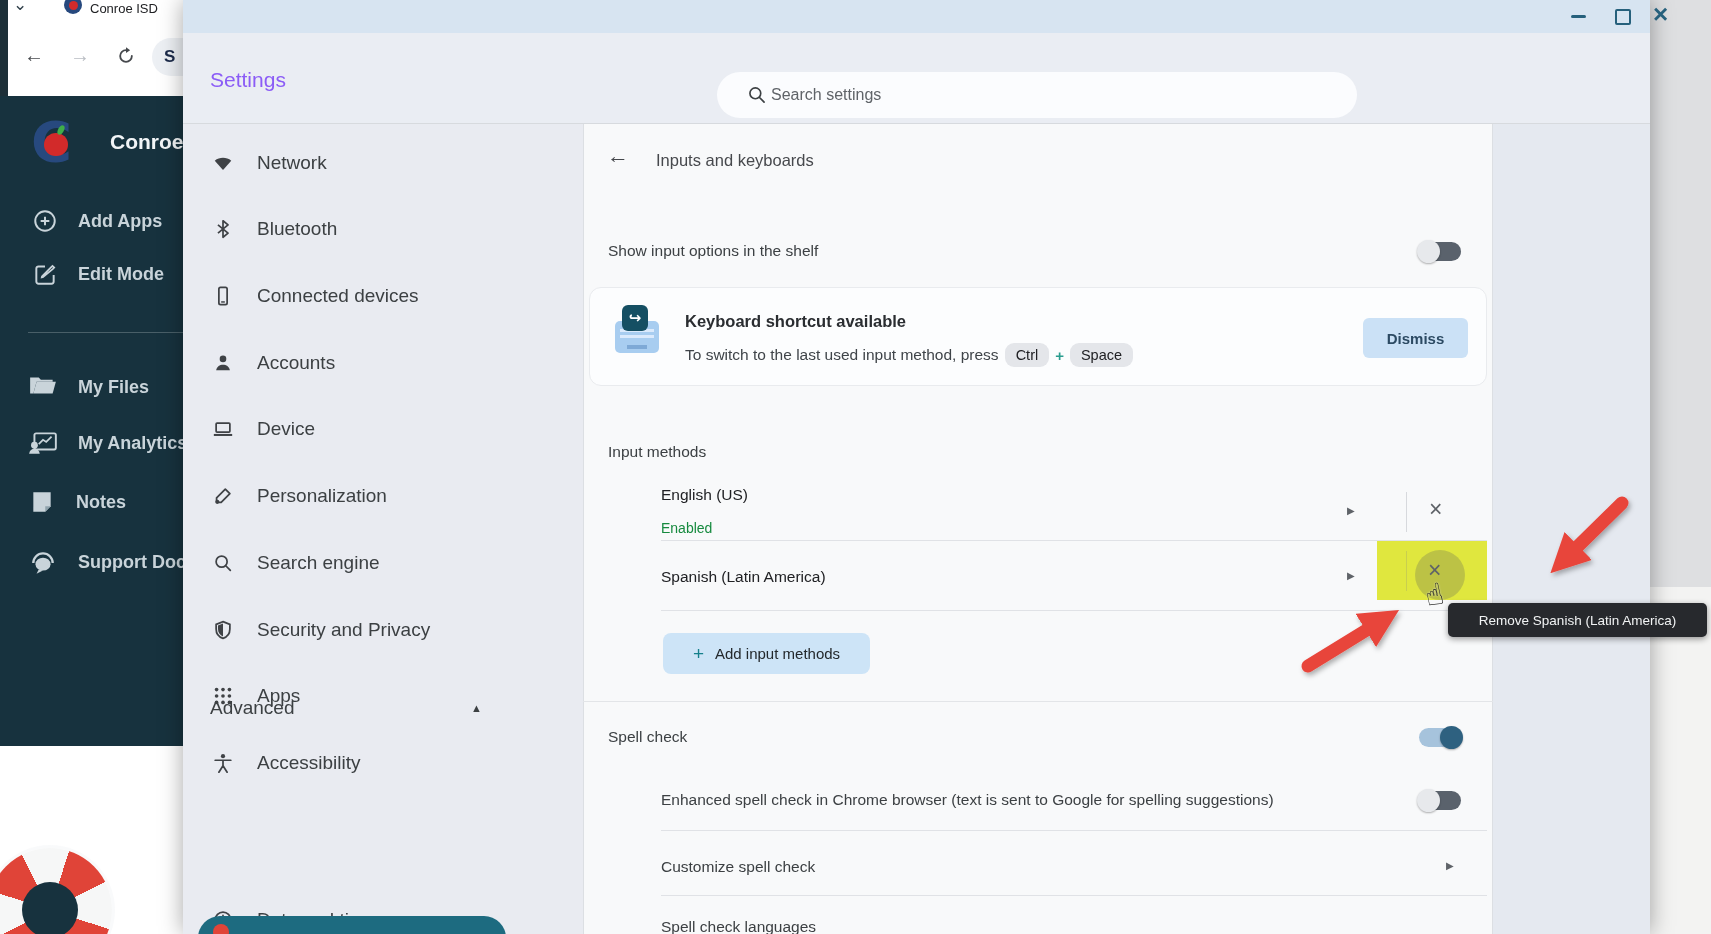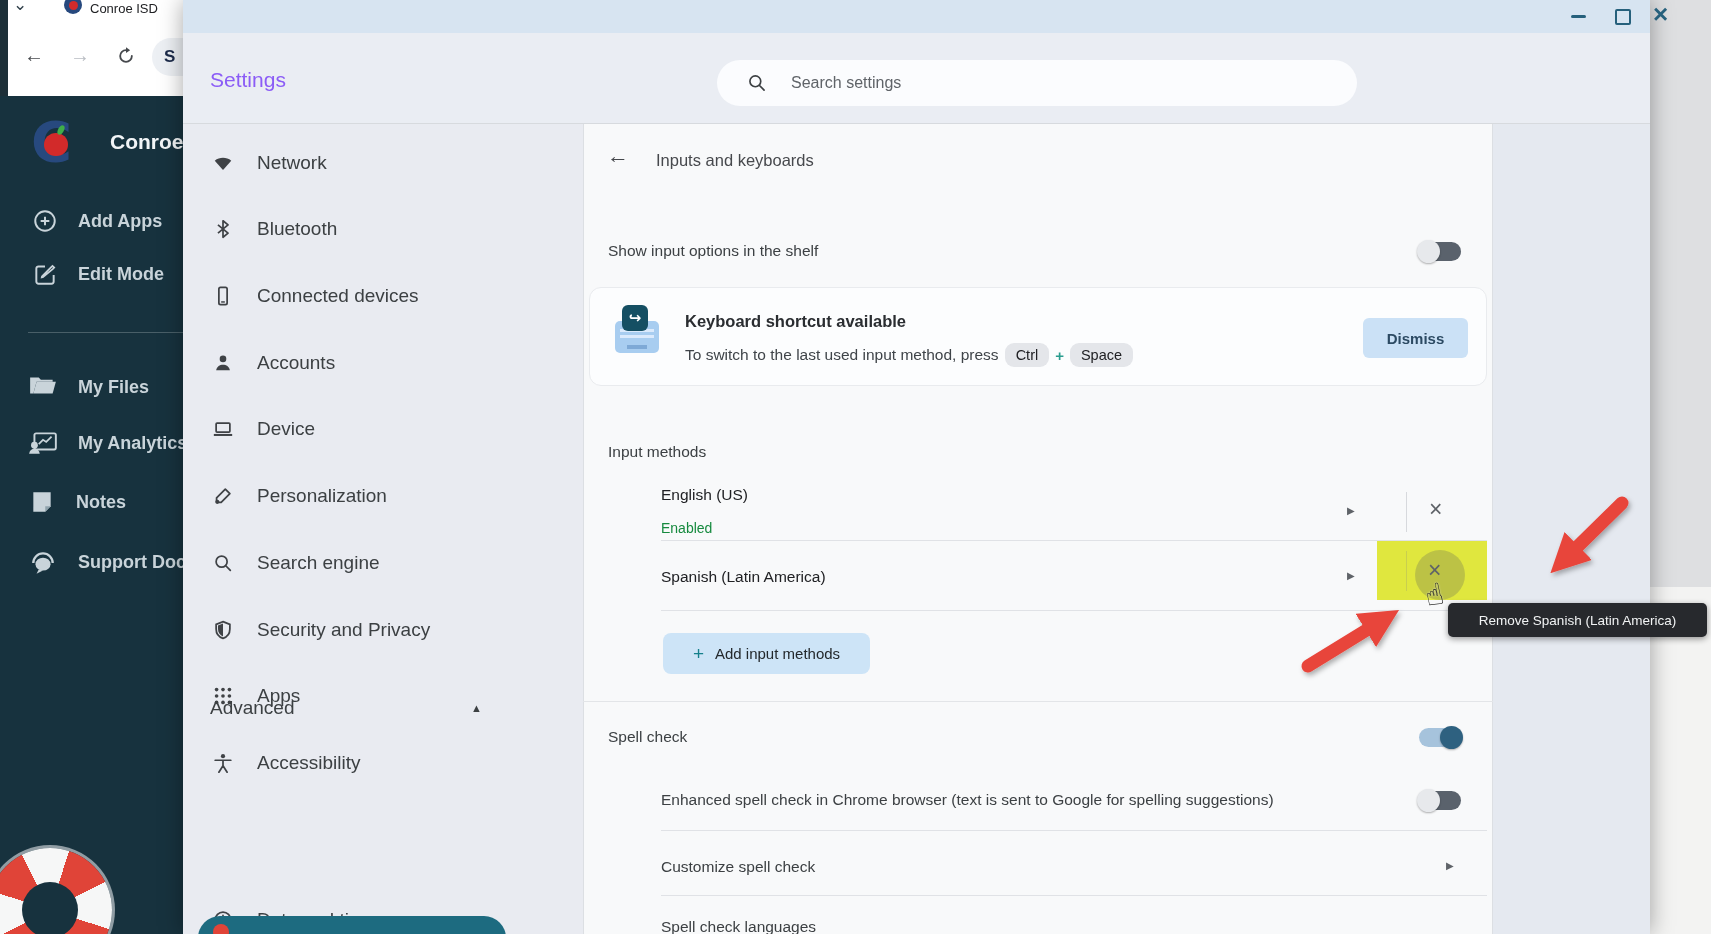--- a/index.html
+++ b/index.html
@@ -14,21 +14,21 @@
   .edge-strip{left:0;top:0;width:8px;height:96px;background:#1d2f38;}
   .tab-chevron{left:13px;top:-6px;font-size:17px;color:#33424c;}
   .tab-favicon{left:64px;top:-4px;width:18px;height:18px;border-radius:50%;background:#27497e;}
   .tab-favicon .apple{position:absolute;left:5px;top:5px;width:9px;height:9px;border-radius:50%;background:#d32b2b;}
   .tab-title{left:90px;top:1px;font-size:13px;color:#202124;white-space:nowrap;}
   .nav-btn{font-size:20px;color:#46494d;}
   .nav-btn.fwd{color:#b9bdc3;}
   .addr-pill{left:152px;top:38px;width:44px;height:38px;border-radius:19px;background:#edf0f4;
              display:flex;align-items:center;padding-left:12px;font-size:17px;font-weight:bold;color:#1c2b4a;}
   
-  .app-sidebar{left:0;top:96px;width:183px;height:838px;background:#17323e;overflow:hidden;}
+  .app-sidebar{left:0;top:96px;width:183px;height:650px;background:#17323e;overflow:hidden;}
   .brand-logo{left:31px;top:21px;width:52px;height:52px;}
   .brand-logo .cmark{position:absolute;left:0;top:-8px;font-size:56px;font-weight:bold;color:#27497e;font-family:"DejaVu Sans",sans-serif;}
   .brand-logo .apple{position:absolute;left:13px;top:16px;width:24px;height:23px;border-radius:50% 50% 48% 48%;background:#d22a2a;}
   .brand-logo .leaf{position:absolute;left:27px;top:8px;width:6px;height:10px;border-radius:60% 40% 60% 40%;background:#3fae49;transform:rotate(20deg);}
   .brand-name{left:110px;top:34px;font-size:21px;font-weight:bold;color:#f2f5f7;white-space:nowrap;}
   .side-item{display:flex;align-items:center;gap:20px;color:#c9d4da;font-weight:bold;}
   .side-item .lbl{font-size:18px;white-space:nowrap;}
   .side-divider{left:28px;top:236px;width:155px;height:1px;background:rgba(255,255,255,.22);}
   
   .preserver{left:-12px;top:848px;width:124px;height:124px;border-radius:50%;z-index:31;
@@ -38,22 +38,22 @@
   .teal-pill{left:198px;top:916px;width:308px;height:22px;border-radius:22px 22px 0 0;background:#1d6b80;z-index:30;}
   .red-dot{left:213px;top:924px;width:16px;height:16px;border-radius:50%;background:#e04438;z-index:31;}
   
   #window{left:183px;top:0;width:1467px;height:934px;background:#f8f9fa;box-shadow:0 0 22px rgba(0,0,0,.35);}
   .win-topbar{left:0;top:0;width:1467px;height:33px;background:#d7e4f1;}
   .win-min{left:1388px;top:15px;width:15px;height:3px;background:#26607c;border-radius:2px;}
   .win-max{left:1432px;top:9px;width:12px;height:12px;border:2.5px solid #26607c;border-radius:2px;}
   .win-close{left:1470px;top:-1px;font-size:26px;font-weight:bold;color:#26607c;line-height:30px;}
   .win-header{left:0;top:33px;width:1467px;height:90px;background:#eaedf3;border-bottom:1px solid #d7dade;}
   .win-title{left:27px;top:68px;font-size:21px;color:#8b5cf6;}
-  .search-pill{left:534px;top:60px;width:640px;height:46px;border-radius:23px;background:#fbfcfe;
-     display:flex;align-items:center;padding-left:30px;gap:24px;box-sizing:border-box;}
+  .search-pill{left:534px;top:72px;width:640px;height:46px;border-radius:23px;background:#fbfcfe;
+     display:flex;align-items:center;padding-left:30px;gap:4px;box-sizing:border-box;}
   .search-pill .ph{font-size:16px;color:#5f6368;}
   
   .nav-col{left:0;top:124px;width:400px;height:810px;background:#e9ebf1;}
   .gutter{left:1310px;top:124px;width:157px;height:810px;background:#e5e9f0;}
   .content-card{left:400px;top:124px;width:910px;height:810px;background:#f8f9fa;border-left:1px solid #dcdfe3;border-right:1px solid #dcdfe3;box-sizing:border-box;}
   .nav-item{display:flex;align-items:center;gap:23px;height:40px;}
   .nav-item .lbl{font-size:19px;font-weight:500;color:#3c4043;white-space:nowrap;}
   .nav-item svg{flex:0 0 auto;}
   .advanced-row{left:27px;top:688px;width:272px;height:40px;display:flex;align-items:center;justify-content:space-between;}
   .advanced-row .lbl{font-size:19px;font-weight:500;color:#3c4043;}

